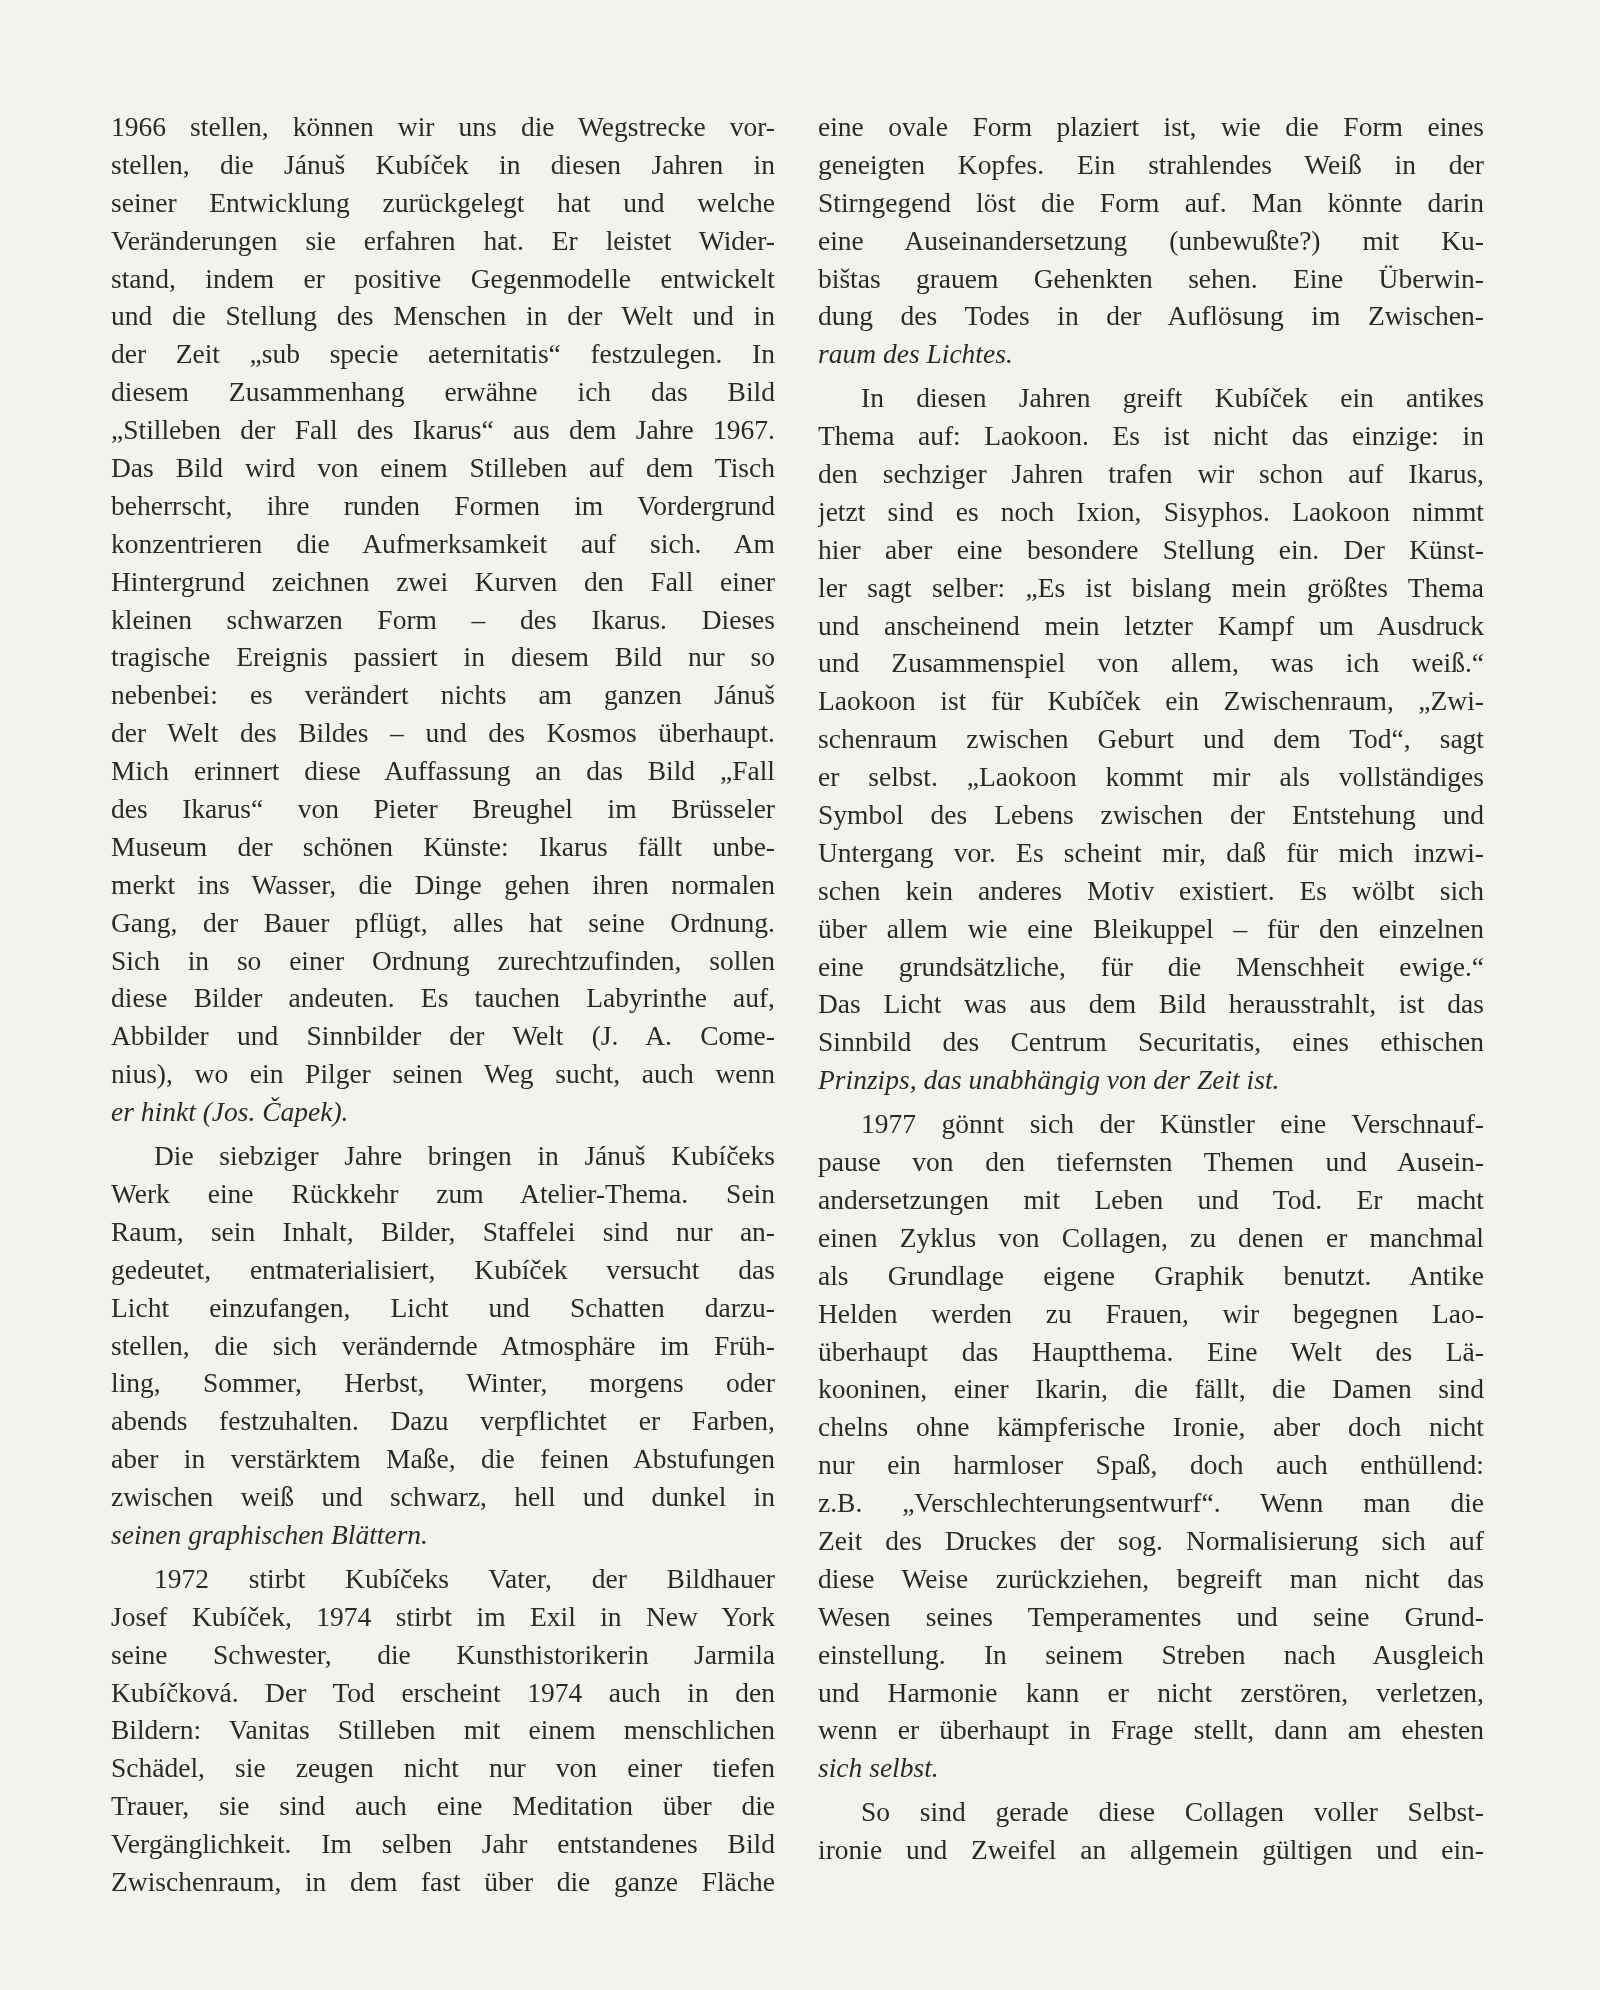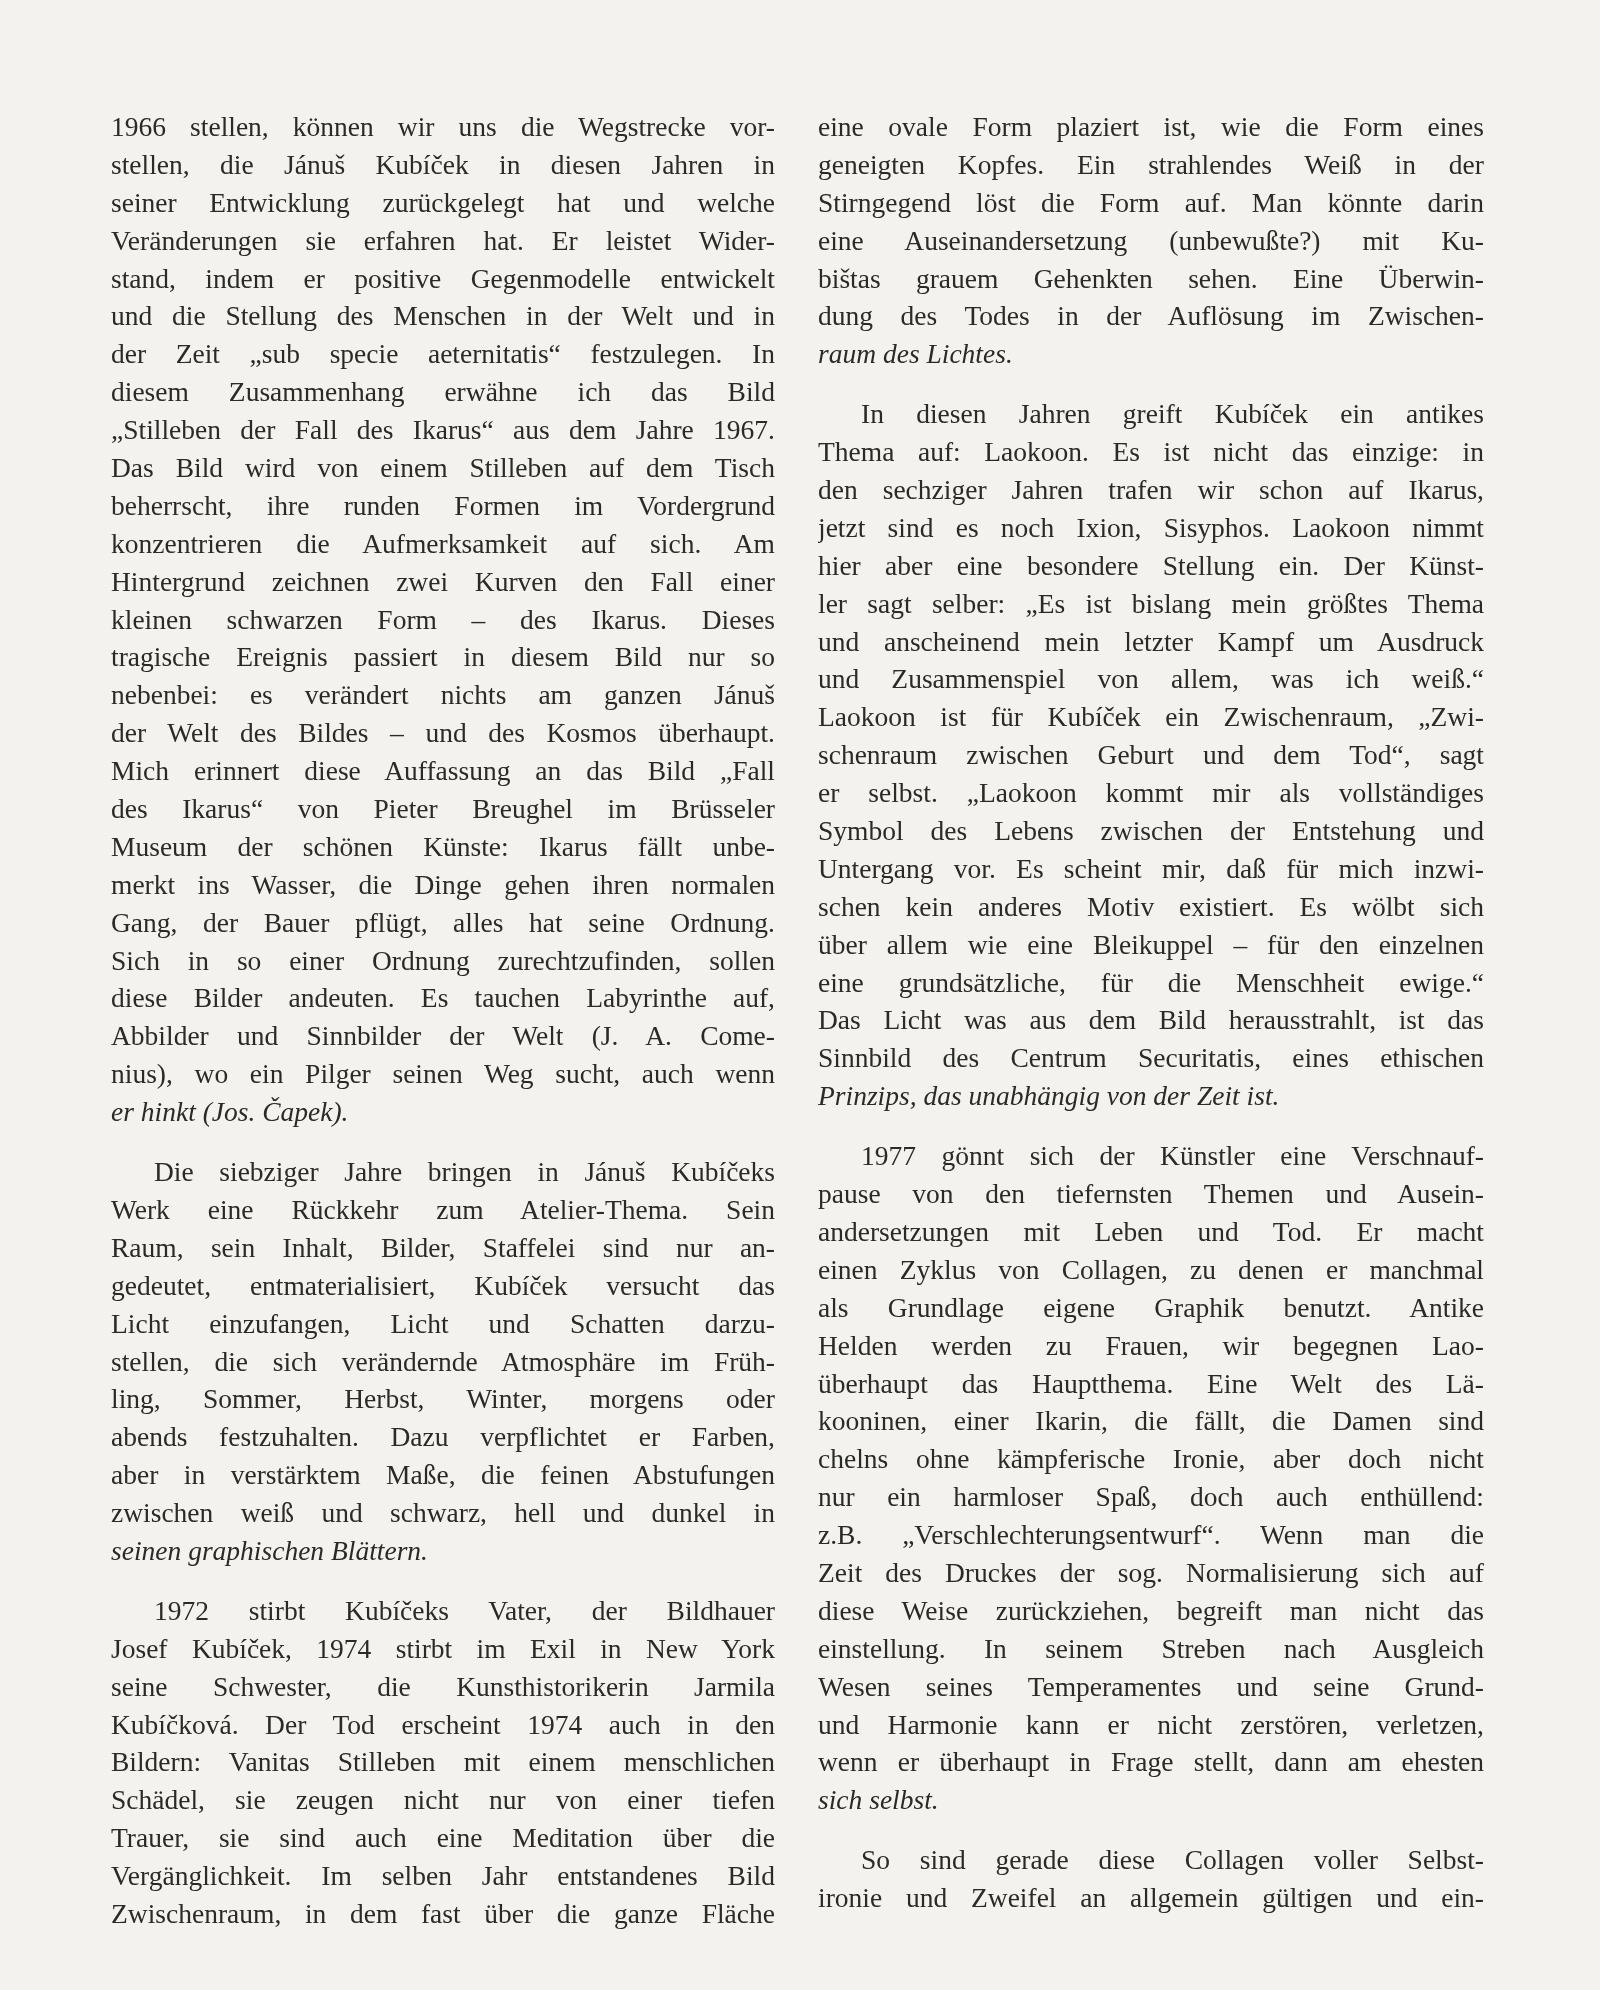--- a/index.html
+++ b/index.html
@@ -8,21 +8,21 @@
     background: #f3f2ee;
     position: relative; overflow: hidden;
     font-family: "Liberation Serif", "DejaVu Serif", serif;
     color: #2a2a28;
   }
   .page { position: absolute; left: 0; top: 0; width: 1476px; height: 1990px; }
   .column { position: absolute; top: 108px; }
   .col-left { left: 111px; width: 664px; }
   .col-right { left: 818px; width: 666px; }
   .para { margin: 0; }
-  .para + .para { margin-top: 22px; }
+  .para + .para { margin-top: 6px; }
   .line {
     display: block;
     height: 37.9px;
     line-height: 37.9px;
     font-size: 27.5px;
     white-space: nowrap;
     text-align: justify;
     text-align-last: justify;
     overflow: hidden;
   }
@@ -126,22 +126,22 @@
         <span class="line">einen Zyklus von Collagen, zu denen er manchmal</span>
         <span class="line">als Grundlage eigene Graphik benutzt. Antike</span>
         <span class="line">Helden werden zu Frauen, wir begegnen Lao-</span>
         <span class="line">überhaupt das Hauptthema. Eine Welt des Lä-</span>
         <span class="line">kooninen, einer Ikarin, die fällt, die Damen sind</span>
         <span class="line">chelns ohne kämpferische Ironie, aber doch nicht</span>
         <span class="line">nur ein harmloser Spaß, doch auch enthüllend:</span>
         <span class="line">z.B. „Verschlechterungsentwurf“. Wenn man die</span>
         <span class="line">Zeit des Druckes der sog. Normalisierung sich auf</span>
         <span class="line">diese Weise zurückziehen, begreift man nicht das</span>
+        <span class="line">Wesen seines Temperamentes und seine Grund-</span>
         <span class="line">einstellung. In seinem Streben nach Ausgleich</span>
-        <span class="line">Wesen seines Temperamentes und seine Grund-</span>
         <span class="line">und Harmonie kann er nicht zerstören, verletzen,</span>
         <span class="line">wenn er überhaupt in Frage stellt, dann am ehesten</span>
         <span class="line last">sich selbst.</span>
       </div>
       <div class="para">
         <span class="line indent">So sind gerade diese Collagen voller Selbst-</span>
         <span class="line">ironie und Zweifel an allgemein gültigen und ein-</span>
       </div>
     </div>
 </div>

